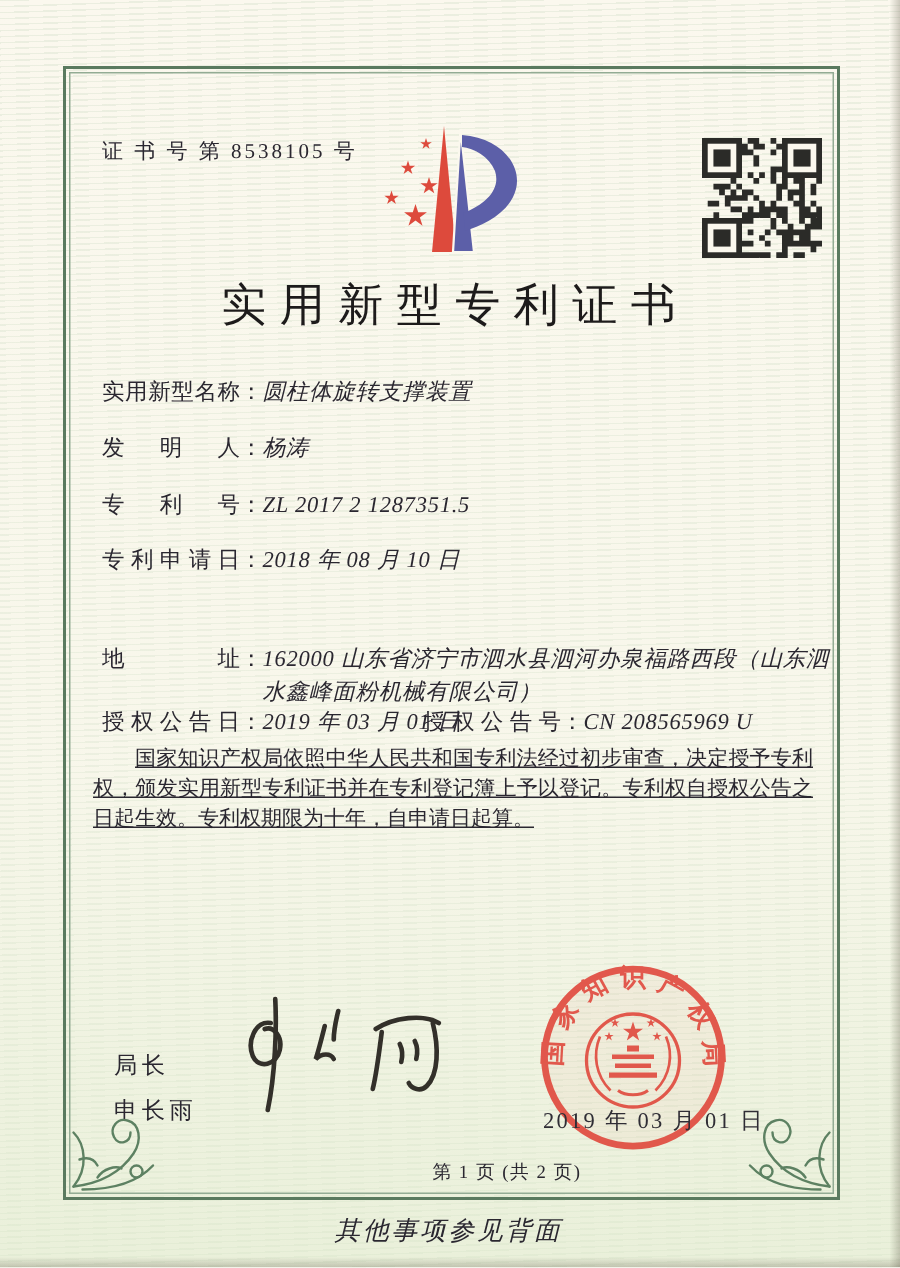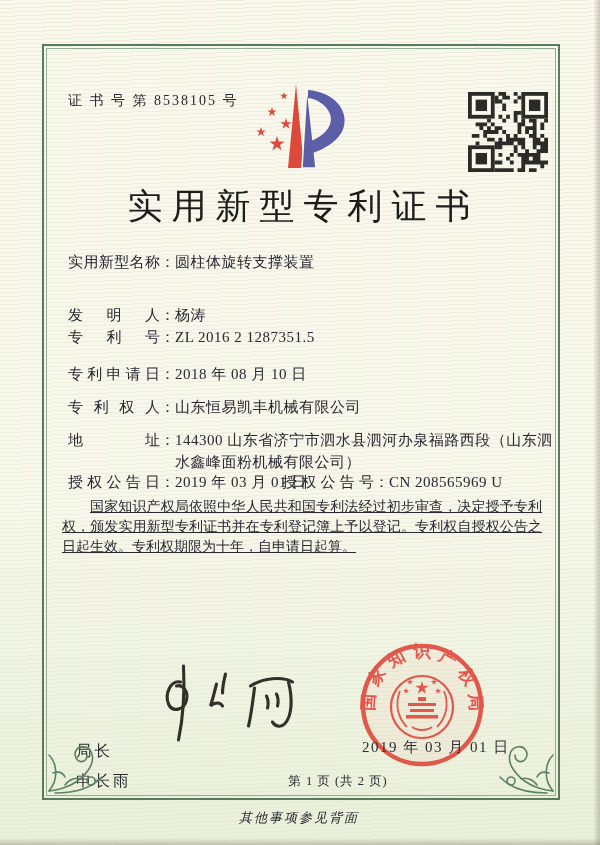--- a/index.html
+++ b/index.html
@@ -12,35 +12,35 @@
     font-family:"Liberation Serif","DejaVu Serif",serif;
     color:#2a2730;
   }
   .edge-r{position:absolute;top:0;right:0;width:7px;height:100%;background:linear-gradient(90deg,rgba(0,0,0,0),rgba(96,90,74,0.30));}
   .edge-b{position:absolute;bottom:0;left:0;width:100%;height:7px;background:linear-gradient(180deg,rgba(0,0,0,0),rgba(96,90,74,0.30));}
   .frame{position:absolute;left:42px;top:44px;width:514px;height:752px;border:2px solid #5a7a5f;}
   .frame-inner{position:absolute;inset:2px;border:1px solid #93ac94;}
   .cert-no{position:absolute;left:68px;top:92px;font-size:14px;letter-spacing:2px;}
   .logo{position:absolute;left:246px;top:80px;}
   .qr{position:absolute;left:468px;top:92px;}
-  .title{position:absolute;left:42px;top:183px;width:514px;text-align:center;font-size:35px;letter-spacing:9px;padding-left:9px;box-sizing:border-box;color:#1d1b1b;}
+  .title{position:absolute;left:42px;top:183px;width:514px;text-align:center;font-size:30px;letter-spacing:9px;padding-left:9px;box-sizing:border-box;color:#1d1b1b;}
   .row{position:absolute;left:68px;font-size:15px;line-height:22px;}
   .flabel{display:inline-block;width:92px;text-align:justify;text-align-last:justify;}
-  .fvalue{letter-spacing:0.5px;}
+  .fvalue{letter-spacing:0.5px;font-style:italic;}
   .addr{display:inline-block;width:392px;vertical-align:top;}
   .pair2{position:absolute;left:214px;top:0;white-space:nowrap;}
   .paras{position:absolute;left:62px;top:497px;width:480px;font-size:14px;line-height:19.8px;text-align:justify;text-decoration:underline;}
   .paras p{margin:0;text-indent:2em;}
   .paras p.slant{font-style:italic;}
-  .director{position:absolute;left:76px;top:696px;font-size:15.5px;letter-spacing:3px;line-height:30px;margin-top:40px;}
+  .director{position:absolute;left:76px;top:696px;font-size:15.5px;letter-spacing:3px;line-height:30px;}
   .sig{position:absolute;left:148px;top:660px;}
   .seal{position:absolute;left:352px;top:635px;}
   .seal-date{position:absolute;left:362px;top:738px;font-size:15px;letter-spacing:1.5px;color:#2f2d35;}
   .pageno{position:absolute;left:42px;top:773px;width:592px;text-align:center;font-size:12.5px;letter-spacing:1px;}
-  .backnote{position:absolute;left:42px;top:809px;width:514px;text-align:center;font-size:13px;letter-spacing:2px;font-style:italic;}
+  .backnote{position:absolute;left:42px;top:809px;width:514px;text-align:center;font-size:17px;letter-spacing:2px;font-style:italic;}
   .orn{position:absolute;}
   .orn-l{left:45px;top:733px;}
   .orn-r{left:495px;top:733px;transform:scaleX(-1);}
 </style>
 </head>
 <body>
 
 <div class="page">
 
   <div class="frame">
@@ -78,34 +78,31 @@
         <rect x="3.8095238095238093" y="57.14285714285714" width="19.047619047619047" height="19.047619047619047" fill="#fbf8ee"></rect>
         <rect x="7.619047619047619" y="60.95238095238095" width="11.428571428571427" height="11.428571428571427" fill="#2b2b28"></rect>
       </svg>
   </div>
 
   <div class="title">实用新型专利证书</div>
 
   <div class="row" style="top:251px">
     <span class="flabel">实用新型名称</span><span>：</span><span class="fvalue">圆柱体旋转支撑装置</span>
   </div>
-  <div class="row" style="top:304px">
+  <div class="row" style="top:288px">
     <span class="flabel">发明人</span><span>：</span><span class="fvalue">杨涛</span>
   </div>
   <div class="row" style="top:326px">
-    <span class="flabel">专利号</span><span>：</span><span class="fvalue">ZL 2016 2 1287351.5</span>
+    <span class="flabel">专利号</span><span>：</span><span class="fvalue">ZL 2017 2 1287351.5</span>
   </div>
   <div class="row" style="top:363px">
     <span class="flabel">专利申请日</span><span>：</span><span class="fvalue">2018 年 08 月 10 日</span>
   </div>
-  <div class="row" style="top:396px">
-    <span class="flabel">专利权人</span><span>：</span><span class="fvalue">山东恒易凯丰机械有限公司</span>
-  </div>
   <div class="row" style="top:429px">
-    <span class="flabel">地址</span><span>：</span><span class="fvalue addr">144300 山东省济宁市泗水县泗河办泉福路西段（山东泗水鑫峰面粉机械有限公司）</span>
+    <span class="flabel">地址</span><span>：</span><span class="fvalue addr">162000 山东省济宁市泗水县泗河办泉福路西段（山东泗水鑫峰面粉机械有限公司）</span>
   </div>
   <div class="row" style="top:471px">
     <span class="flabel">授权公告日</span><span>：</span><span class="fvalue">2019 年 03 月 01 日</span>
     <span class="pair2"><span class="flabel">授权公告号</span><span>：</span><span class="fvalue">CN 208565969 U</span></span>
   </div>
 
   <div class="paras">
     <p>国家知识产权局依照中华人民共和国专利法经过初步审查，决定授予专利权，颁发实用新型专利证书并在专利登记簿上予以登记。专利权自授权公告之日起生效。专利权期限为十年，自申请日起算。</p>
   </div>
 

